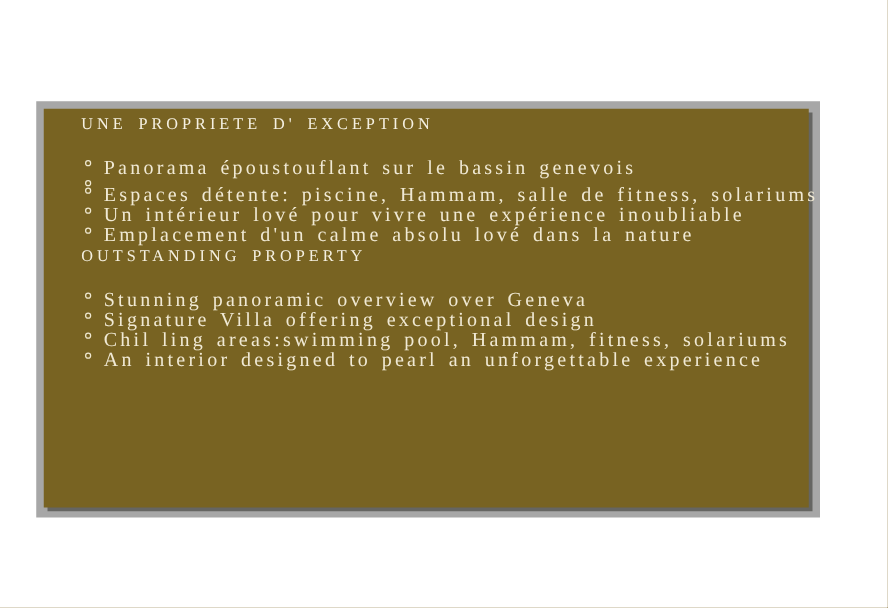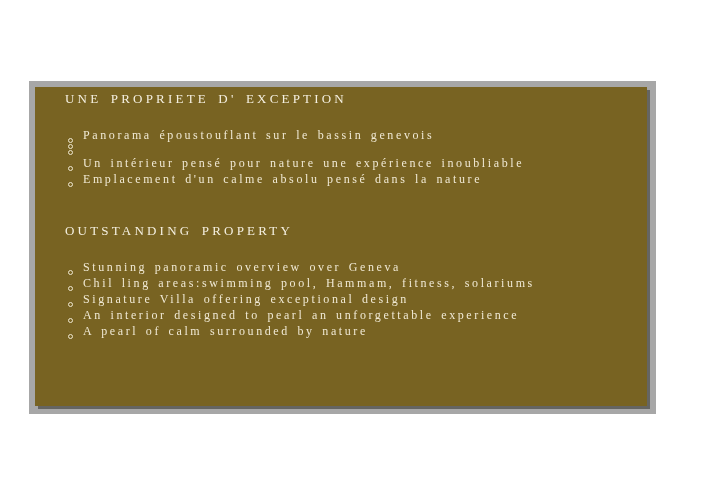--- a/index.html
+++ b/index.html
@@ -43,34 +43,33 @@
   .heading {
     margin: 0;
     font-size: 13px;
     font-weight: normal;
     line-height: 16px;
     letter-spacing: 3.2px;
     word-spacing: 3px;
     color: #f5f0e1;
   }
   .block-en .heading {
-    margin-top: 36px;
   }
   ul.items {
     list-style: none;
     margin: 20px 0 0 0;
     padding: 0;
   }
   .block-en ul.items {
   }
   li.item {
     display: flex;
-    align-items: flex-end;
+    align-items: flex-start;
     line-height: 16px;
-    font-size: 12px;
+    font-size: 16px;
     letter-spacing: 2.6px;
     word-spacing: 2px;
   }
   .bullet {
     flex: none;
     width: 5px;
     height: 5px;
     border: 1px solid #efe8d0;
     border-radius: 50%;
     margin-left: 3px;
@@ -94,54 +93,51 @@
           <ul class="items">
             <li class="item">
               <span class="bullet"></span>
               <span class="item-text">Panorama époustouflant sur le bassin genevois</span>
             </li>
             <li class="item">
               <span class="bullet"></span>
             </li>
             <li class="item">
               <span class="bullet"></span>
+              <span class="item-text">Espaces détente: piscine, Hammam, salle de fitness, solariums</span>
             </li>
             <li class="item">
               <span class="bullet"></span>
-              <span class="item-text">Un intérieur pensé pour nature une expérience inoubliable</span>
+              <span class="item-text">Un intérieur lové pour vivre une expérience inoubliable</span>
             </li>
             <li class="item">
               <span class="bullet"></span>
-              <span class="item-text">Emplacement d'un calme absolu pensé dans la nature</span>
+              <span class="item-text">Emplacement d'un calme absolu lové dans la nature</span>
             </li>
           </ul>
         </section>
 
         <section class="block block-en">
           <h2 class="heading">OUTSTANDING PROPERTY</h2>
           <ul class="items">
             <li class="item">
               <span class="bullet"></span>
               <span class="item-text">Stunning panoramic overview over Geneva</span>
             </li>
             <li class="item">
               <span class="bullet"></span>
+              <span class="item-text">Signature Villa offering exceptional design</span>
+            </li>
+            <li class="item">
+              <span class="bullet"></span>
               <span class="item-text">Chil ling areas:swimming pool, Hammam, fitness, solariums</span>
             </li>
             <li class="item">
               <span class="bullet"></span>
-              <span class="item-text">Signature Villa offering exceptional design</span>
-            </li>
-            <li class="item">
-              <span class="bullet"></span>
               <span class="item-text">An interior designed to pearl an unforgettable experience</span>
-            </li>
-            <li class="item">
-              <span class="bullet"></span>
-              <span class="item-text">A pearl of calm surrounded by nature</span>
             </li>
           </ul>
         </section>
 
       </div>
     </div>
   </div>
 </div>
 
 </body></html>

